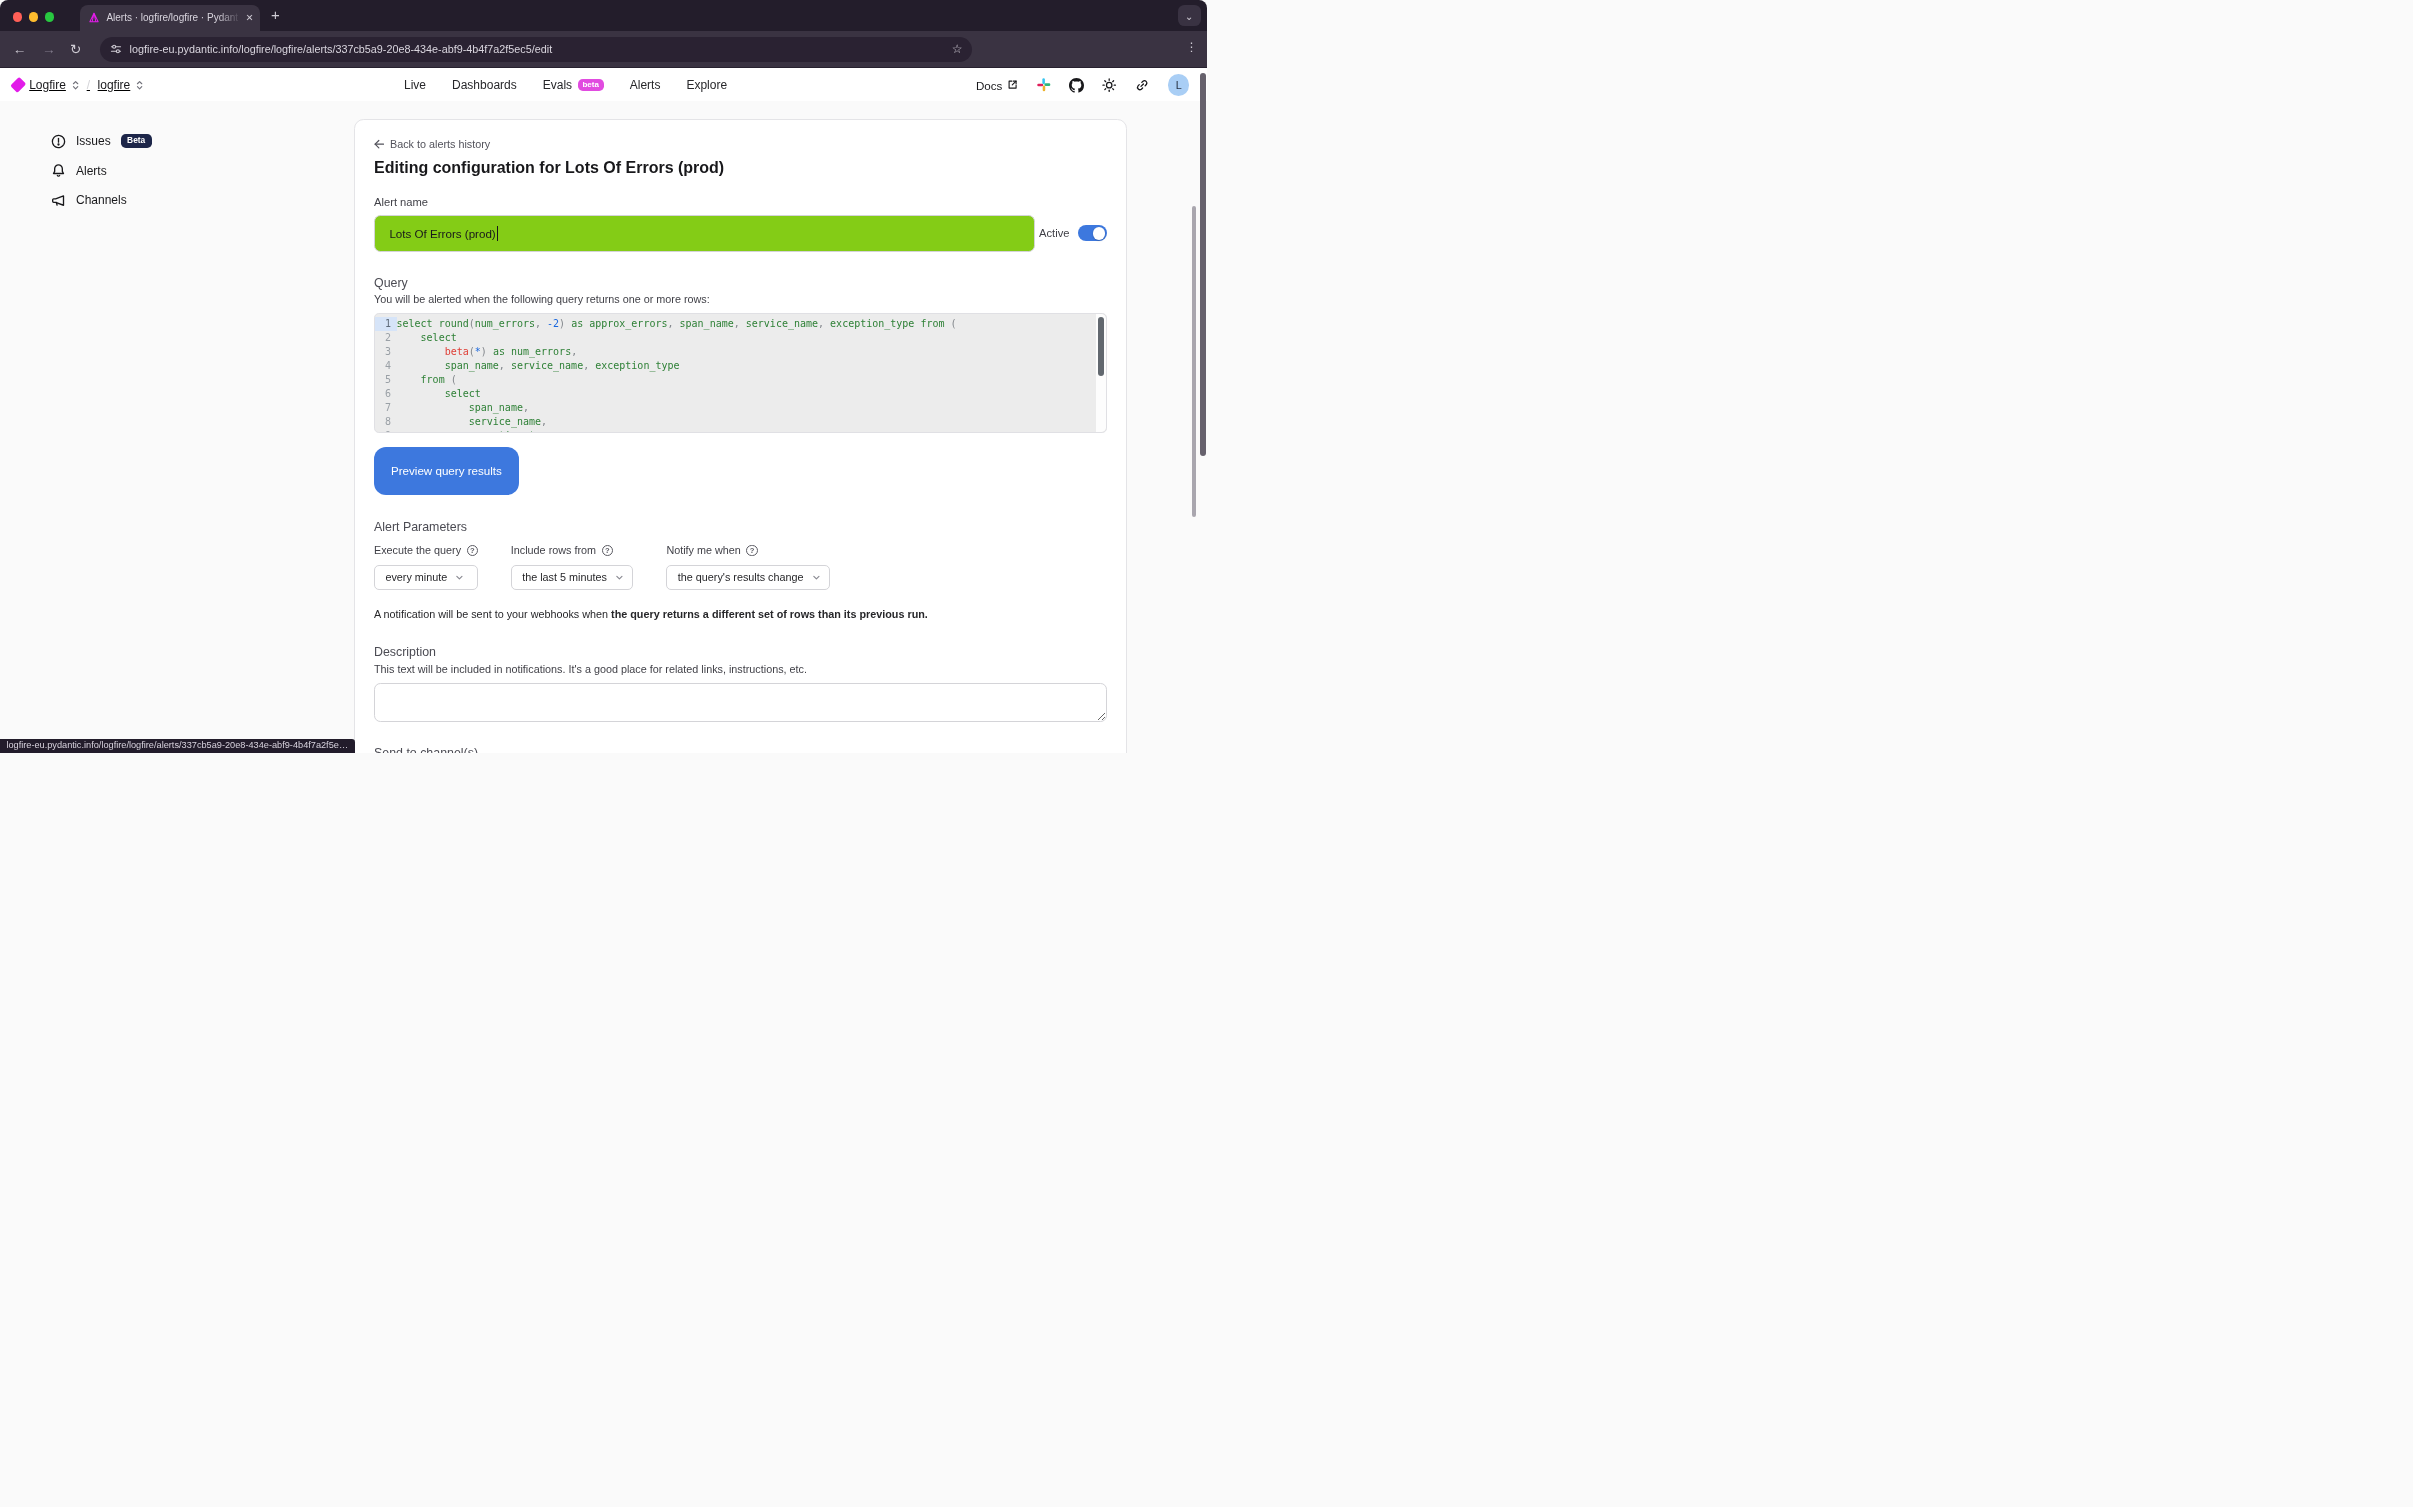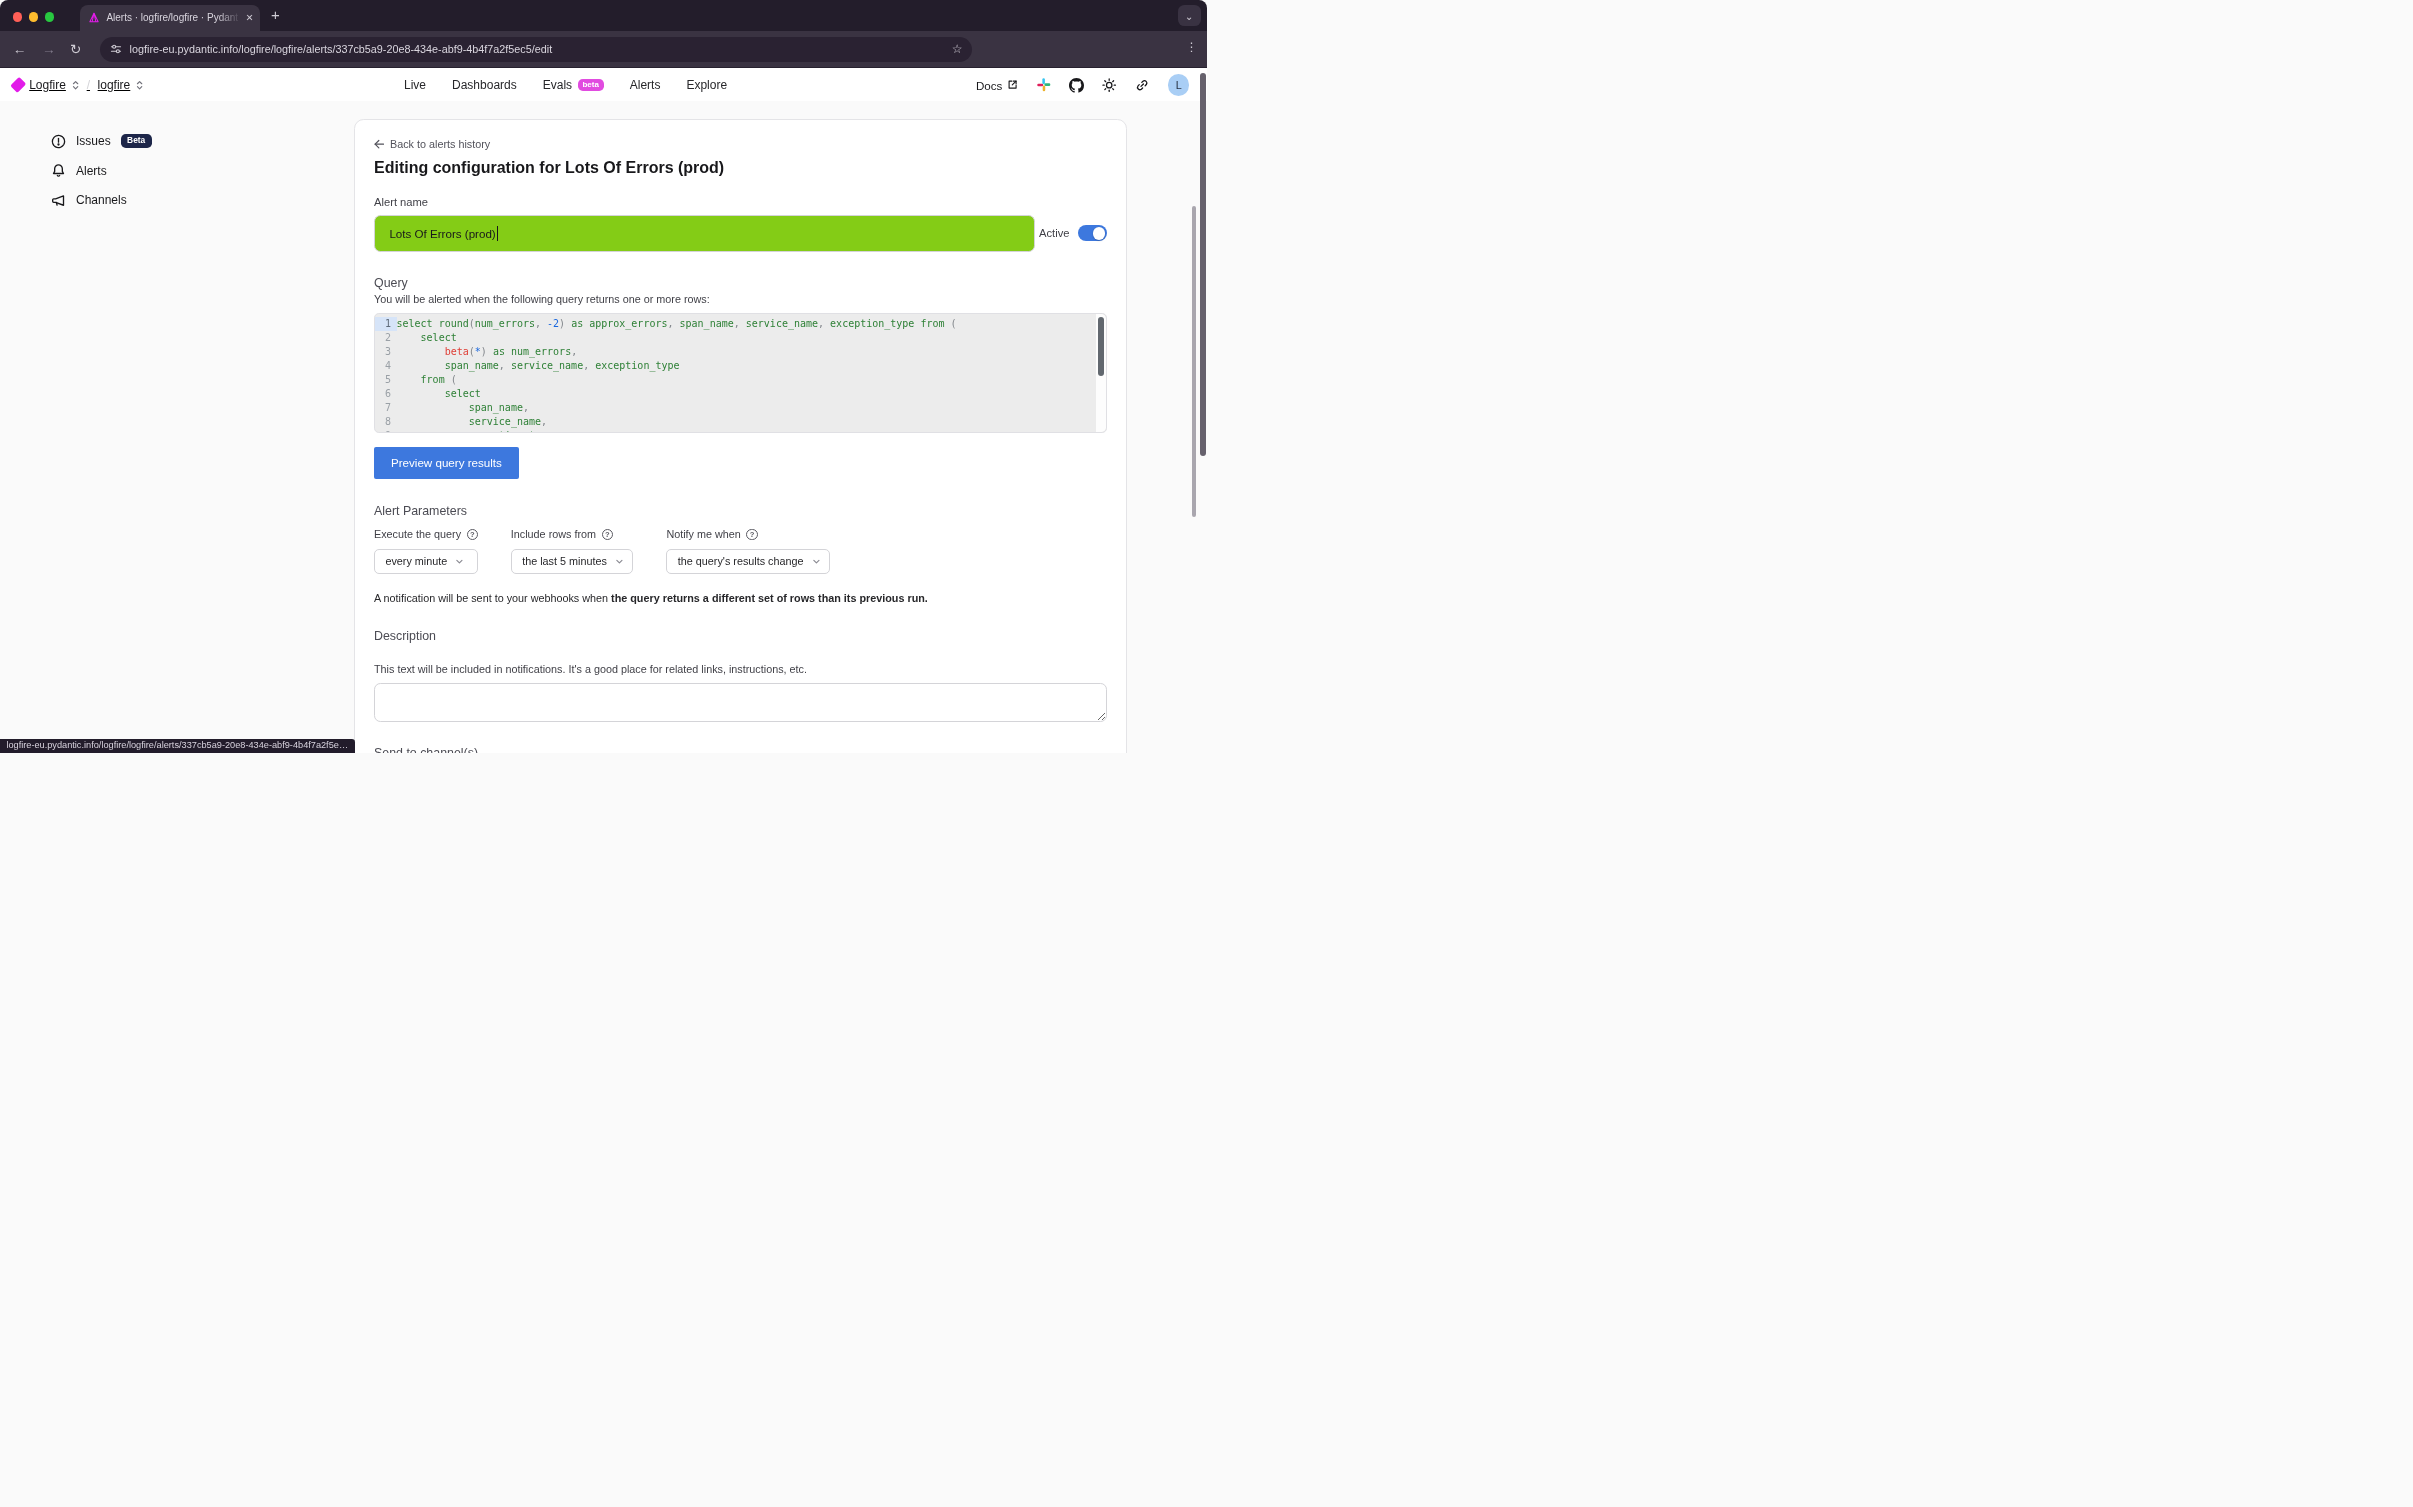--- a/index.html
+++ b/index.html
@@ -63,21 +63,21 @@
   
   .editor { margin-top:8px; width:733px; height:120px; background:#ececec; border:0.8px solid #e0e0e4; border-radius:4.8px; position:relative; overflow:hidden; font-family:"DejaVu Sans Mono", monospace; }
   .code-rows { padding-top:2.4px; }
   .code-row { display:flex; height:14px; line-height:14px; font-size:10px; white-space:pre; }
   .ln { width:21.5px; text-align:right; padding-right:5.6px; color:#9aa0a6; flex:none; }
   .ln.hl { background:#d6e4f8; color:#5f6b7a; }
   .c-k { color:#2e8036; } .c-p { color:#83878c; } .c-b { color:#1a67dd; } .c-r { color:#df3e36; }
   .ed-track { position:absolute; right:0; top:0; width:9.6px; height:100%; background:#fdfdfd; border-radius:0 4.8px 4.8px 0; }
   .ed-thumb { position:absolute; right:2px; top:3.2px; width:5.6px; height:59px; background:#62686f; border-radius:3.2px; }
 
-  .primary-btn { margin-top:13.6px; height:32px; padding:0 17px; background:#3d78de; border:none; border-radius:2px; color:#fff; font-size:11.6px; font-family:"Liberation Sans", sans-serif; display:inline-flex; align-items:center; cursor:pointer; }
+  .primary-btn { margin-top:13.6px; height:48px; padding:0 17px; background:#3d78de; border:none; border-radius:12px; color:#fff; font-size:11.6px; font-family:"Liberation Sans", sans-serif; display:inline-flex; align-items:center; cursor:pointer; }
 
   
   .params-row { display:flex; gap:33px; margin-top:10.4px; }
   .param label { font-size:10.8px; color:#3f3f46; display:flex; align-items:center; gap:5.6px; }
   .qmark { width:11.2px; height:11.2px; border:1px solid #5a5a62; border-radius:50%; color:#5a5a62; font-size:7.6px; display:inline-flex; align-items:center; justify-content:center; font-weight:700; }
   .select { margin-top:8.8px; height:25px; border:0.8px solid #d4d4d8; border-radius:5px; background:#fff; display:flex; align-items:center; gap:8px; padding:0 8.8px 0 10.4px; font-size:10.8px; color:#27272a; cursor:pointer; }
   .chev { color:#8a8a92; }
   .note { margin-top:17.6px; font-size:10.8px; color:#27272a; }
   .note b { font-weight:700; }
 
@@ -311,21 +311,21 @@
               <path d="M2.5 4.5 L6 8 L9.5 4.5"></path>
             </svg>
         </div>
       </div>
     </div>
     <div class="note">
       <span>A notification will be sent to your webhooks when </span><b>the query returns a different set of rows than its previous run.</b>
     </div>
 
     <div class="sectionhead" style="margin-top:25px">Description</div>
-    <div class="subtext" style="margin-top:20px">This text will be included in notifications. It's a good place for related links, instructions, etc.</div>
+    <div class="subtext" style="margin-top:4px">This text will be included in notifications. It's a good place for related links, instructions, etc.</div>
     <textarea class="desc-textarea" value="" style=""></textarea>
 
     <div class="sectionhead" style="margin-top:21px">Send to channel(s)</div>
     
     
   </div>
 
   <div class="inner-scroll"></div>
 </div>
 

